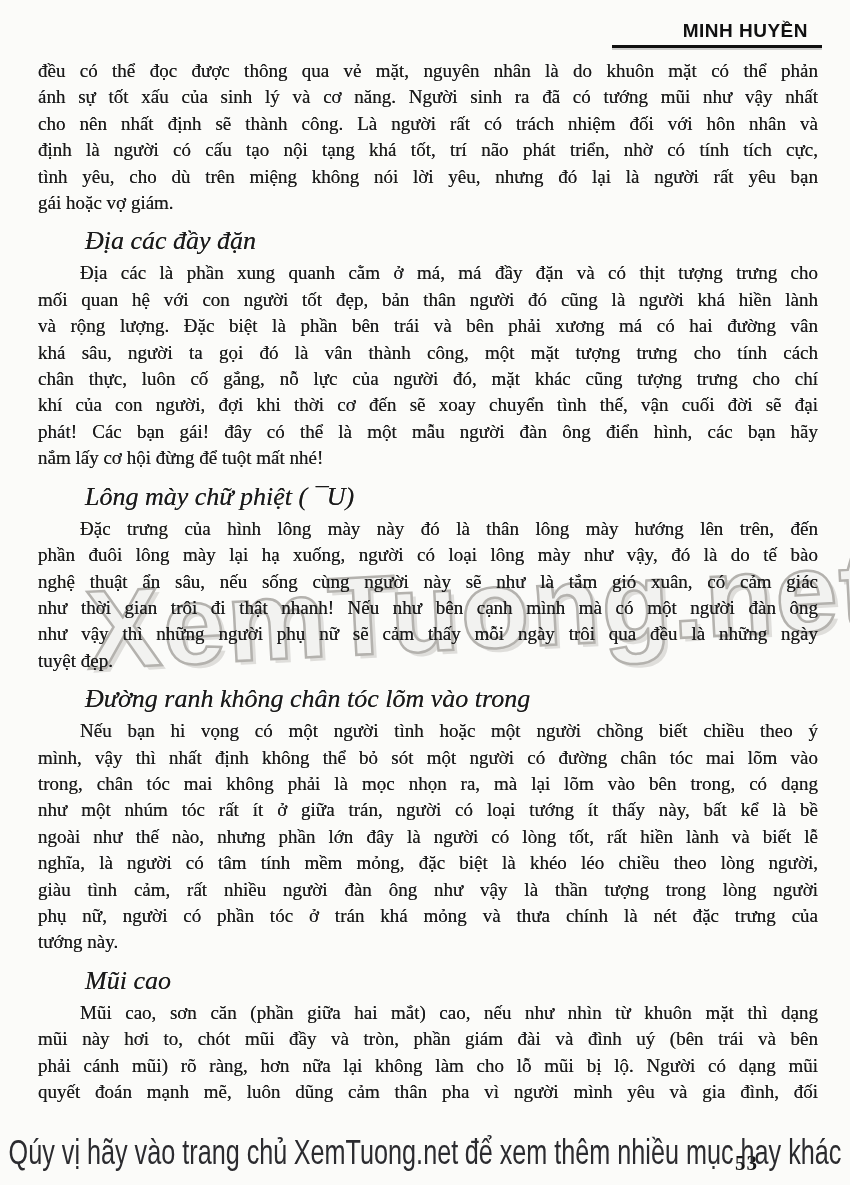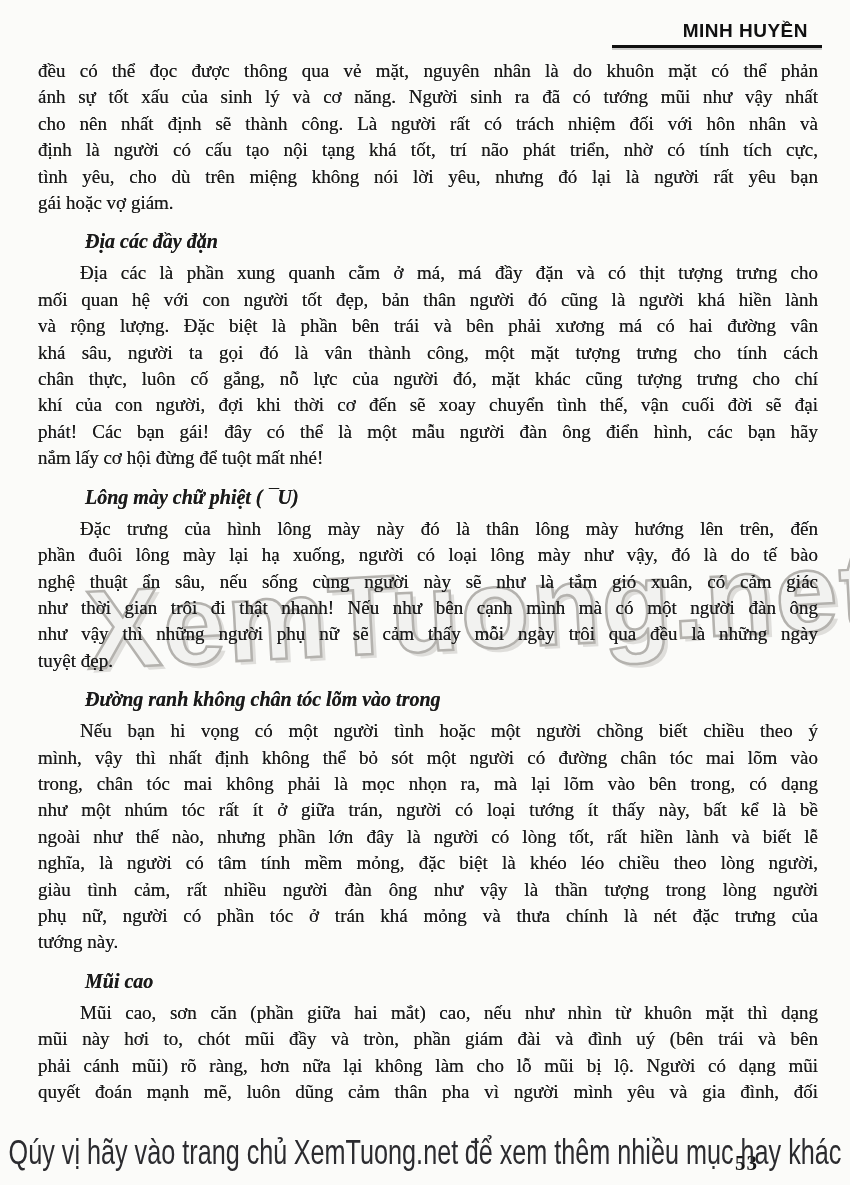--- a/index.html
+++ b/index.html
@@ -29,21 +29,21 @@
   .content {
     position:absolute; top:58px; left:38px; width:780px;
     font-size:19px; line-height:26.4px;
     text-shadow:0 0 .5px rgba(15,15,15,.75);
     z-index:2;
   }
   .tline { text-align:justify; text-align-last:justify; }
   .tline.first { text-indent:42px; }
   .tline.last  { text-align-last:left; }
   .section-heading {
-    font-style:italic; font-weight:bold; font-size:20px;
+    font-style:italic; font-weight:normal; font-size:26px;
     line-height:24px; margin:13px 0 7px 47px;
   }
 
   
   .watermark {
     position:absolute; left:86px; top:566px;
     font-family:"Liberation Sans", sans-serif;
     font-weight:bold; font-size:112px; letter-spacing:2px;
     white-space:nowrap;
     color:#f2f2f0;

